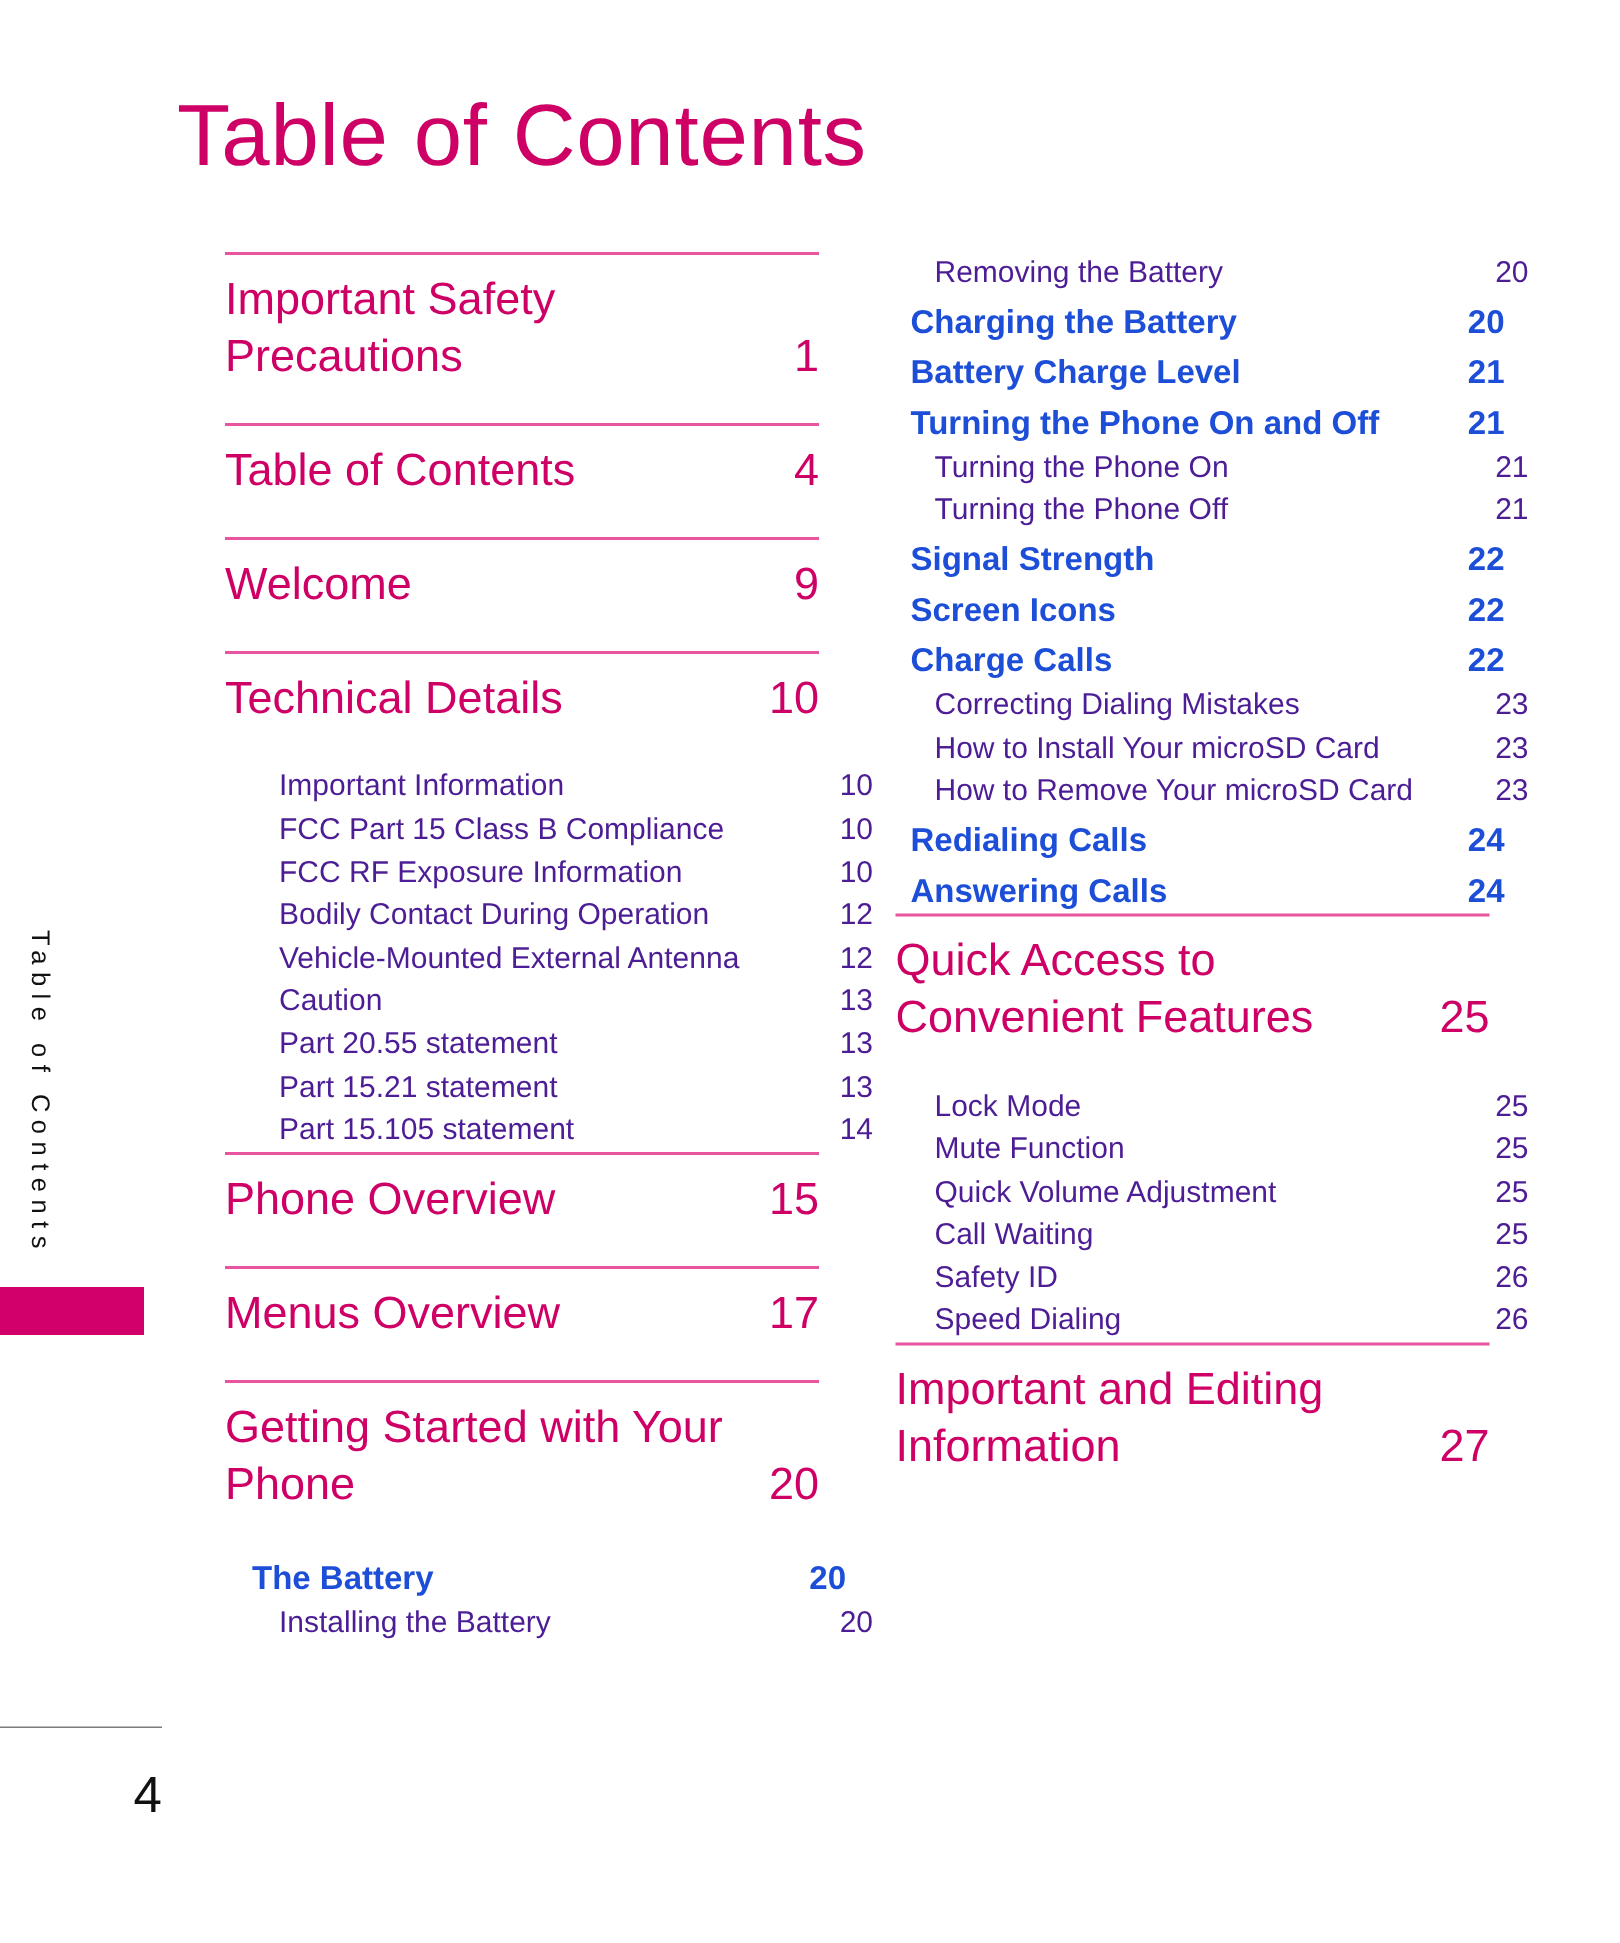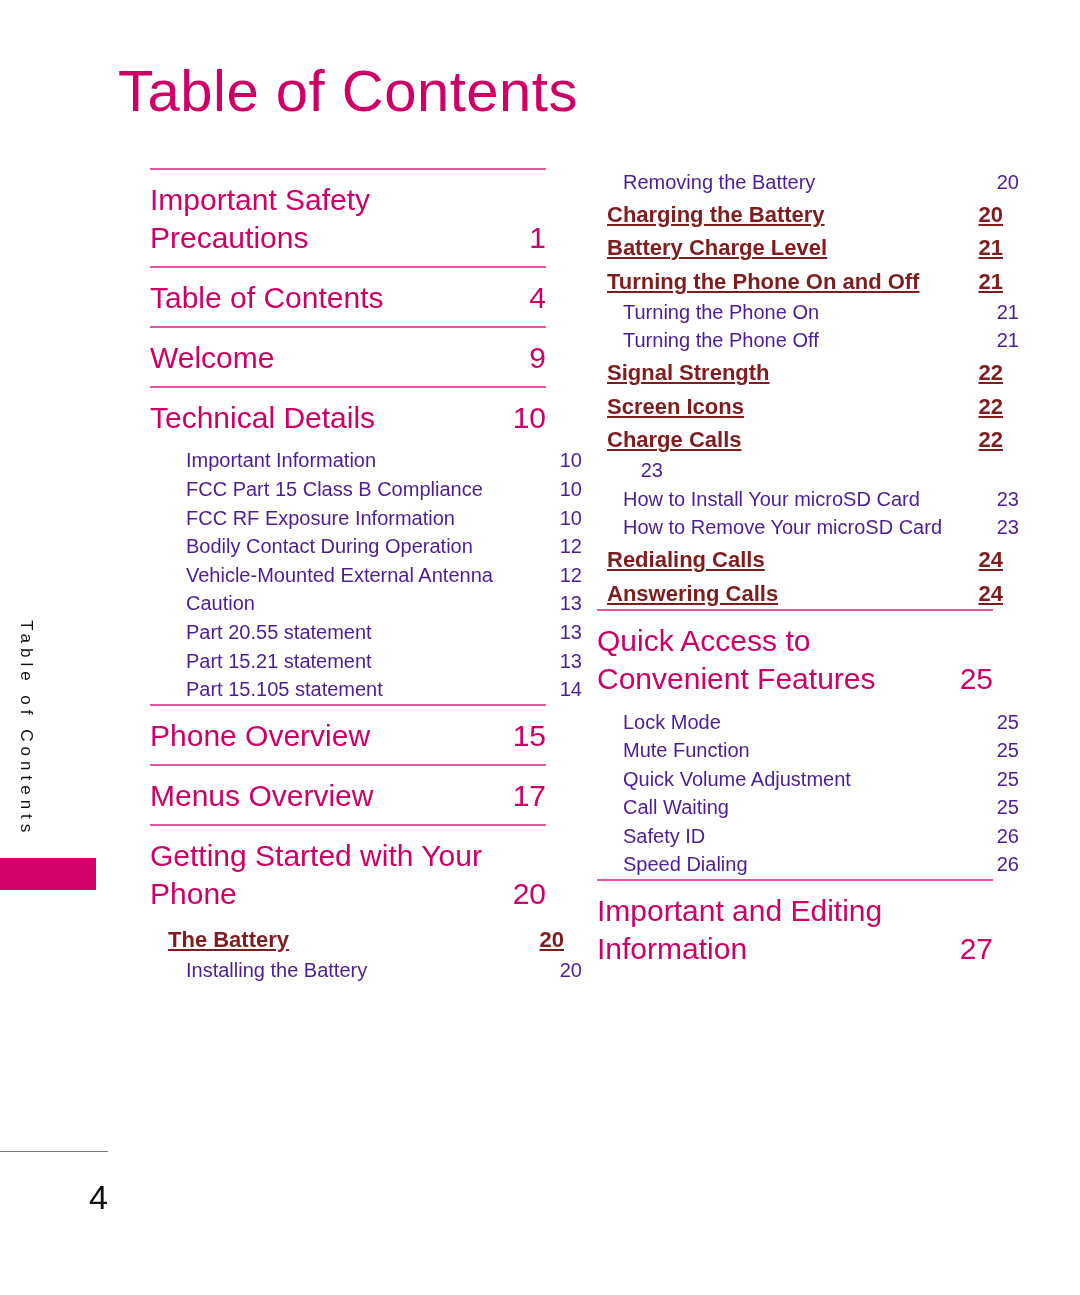--- a/index.html
+++ b/index.html
@@ -102,35 +102,34 @@
     white-space: nowrap;
   }
 
   
   .lvl1 {
     color: #CE0066;
     font-size: 30px;
     font-weight: 400;
     line-height: 1.27;
     padding-top: 11px;
-    padding-bottom: 9px;
+    padding-bottom: 25px;
   }
   .lvl1 .page { font-size: 30px; min-width: 52px; }
   .lvl1 .label { padding-right: 6px; }
 
   
   .lvl2 {
-    color: #7f1d1d;
+    color: #1d4ed8;
     font-size: 22px;
     font-weight: 700;
     line-height: 1.26;
     padding-top: 4px;
     padding-bottom: 2px;
     padding-left: 18px;
-    text-decoration: underline;
   }
   .lvl2 .page { font-size: 22px; min-width: 44px; }
   .lvl2 .label { padding-right: 6px; }
 
   
   .lvl3 {
     color: #4c1d95;
     font-size: 20px;
     font-weight: 400;
     line-height: 1.33;
@@ -286,20 +285,21 @@
       </div>
       <div class="entry lvl2">
         <span class="label">Screen Icons</span>
         <span class="page">22</span>
       </div>
       <div class="entry lvl2">
         <span class="label">Charge Calls</span>
         <span class="page">22</span>
       </div>
       <div class="entry lvl3">
+        <span class="label">Correcting Dialing Mistakes</span>
         <span class="page">23</span>
       </div>
       <div class="entry lvl3">
         <span class="label">How to Install Your microSD Card</span>
         <span class="page">23</span>
       </div>
       <div class="entry lvl3">
         <span class="label">How to Remove Your microSD Card</span>
         <span class="page">23</span>
       </div>

